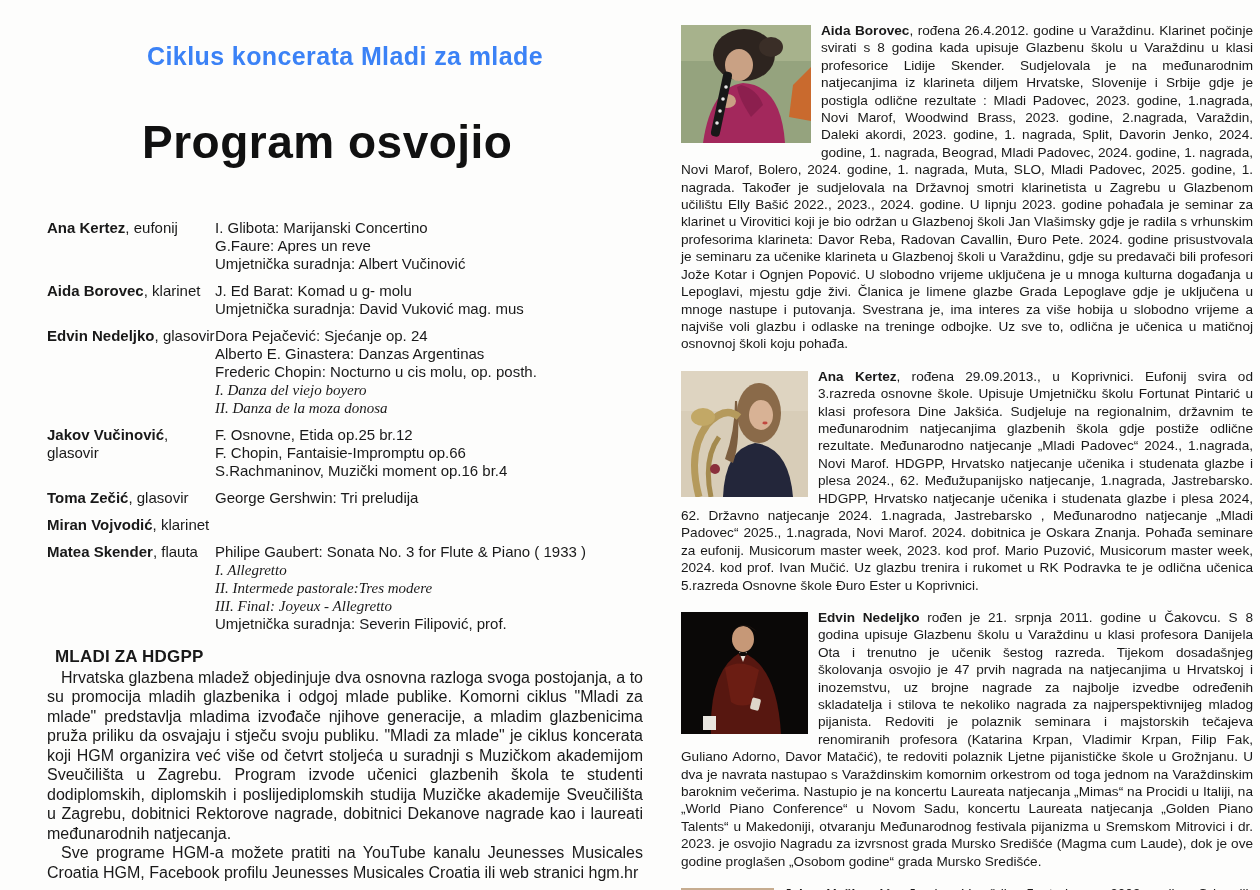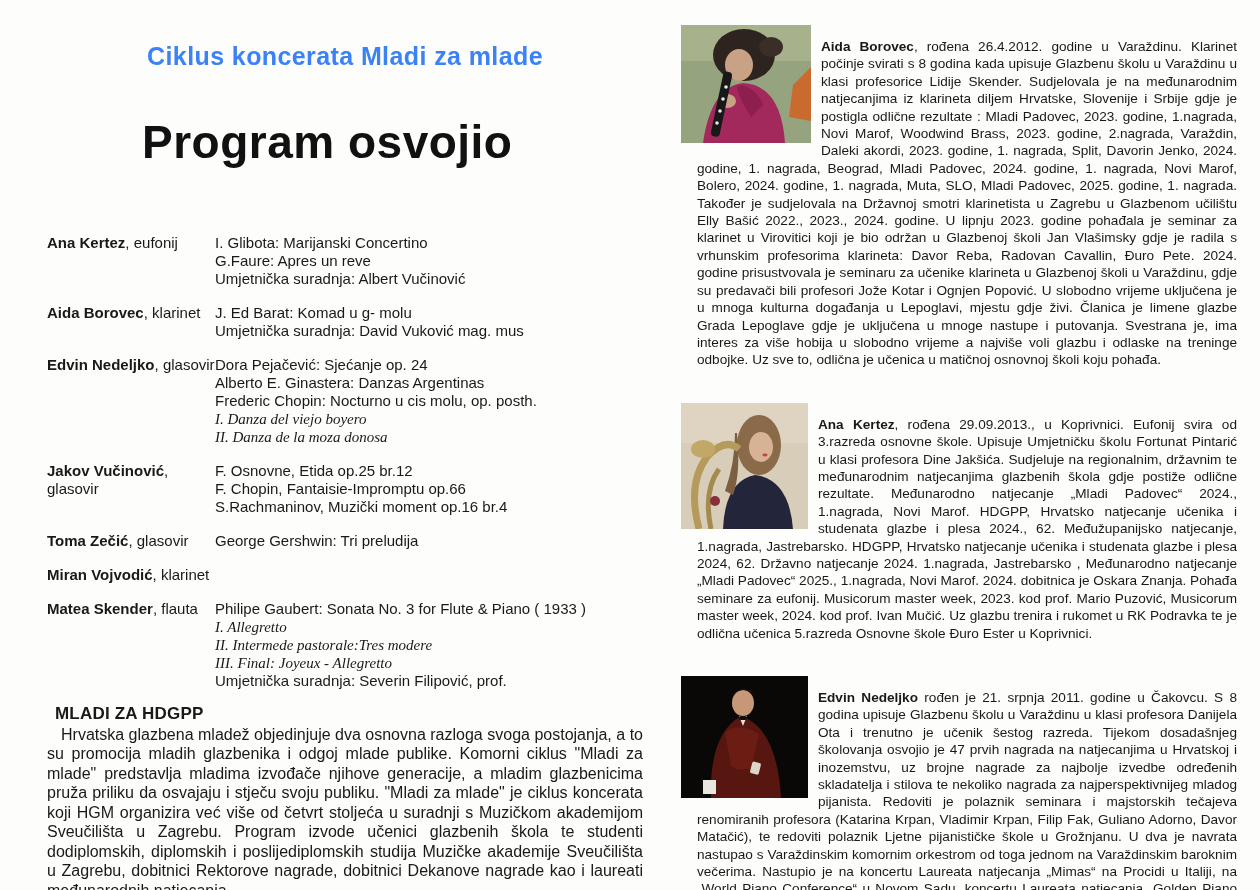--- a/index.html
+++ b/index.html
@@ -2,36 +2,36 @@
 <html><head>
 <meta charset="utf-8">
 <style>
   html,body{margin:0;padding:0;background:#e9e9e9;}
   .page{position:relative;width:1260px;height:890px;background:#fdfdfc;overflow:hidden;
         font-family:"Liberation Sans",sans-serif;color:#191919;}
   
   .left-col{position:absolute;left:47px;top:0;width:596px;}
   .doc-title{margin:42px 0 0 0;font-size:25px;font-weight:bold;letter-spacing:.4px;color:#3b82f6;text-align:center;}
   .program-heading{margin:44px 0 0 95px;font-size:46px;font-weight:bold;letter-spacing:.5px;color:#111;}
-  .program-table{margin-top:65px;display:flex;flex-direction:column;gap:16px;font-size:15px;line-height:18px;}
+  .program-table{margin-top:50px;display:flex;flex-direction:column;gap:9px;font-size:15px;line-height:18px;}
   .program-row{display:flex;}
   .row-performer{flex:0 0 168px;}
   .pname{font-weight:bold;}
   .row-pieces{flex:1;}
   .it{font-style:italic;font-family:Liberation Serif, serif;}
   .mzm{margin-top:14px;font-size:16px;line-height:19.5px;}
   .mzm-heading{font-size:17px;font-weight:bold;margin:0 0 1px 8px;letter-spacing:.2px;}
   .mzm p{margin:0;text-align:justify;text-indent:14px;}
   
   .right-col{position:absolute;left:681px;top:22px;width:572px;font-size:13.6px;line-height:17.4px;}
   .bio{display:flow-root;text-align:justify;}
   .bio + .bio{margin-top:15px;}
   .photo{float:left;margin:3px 10px 2px 0;display:block;}
   .bio-name{font-weight:bold;}
-  .bio p{margin:16px;}
+  .bio p{margin:0;}
 </style>
 </head>
 <body>
 
 <div class="page">
 
   <div class="left-col">
     <h1 class="doc-title">Ciklus koncerata Mladi za mlade</h1>
     <h2 class="program-heading">Program osvojio</h2>
 

